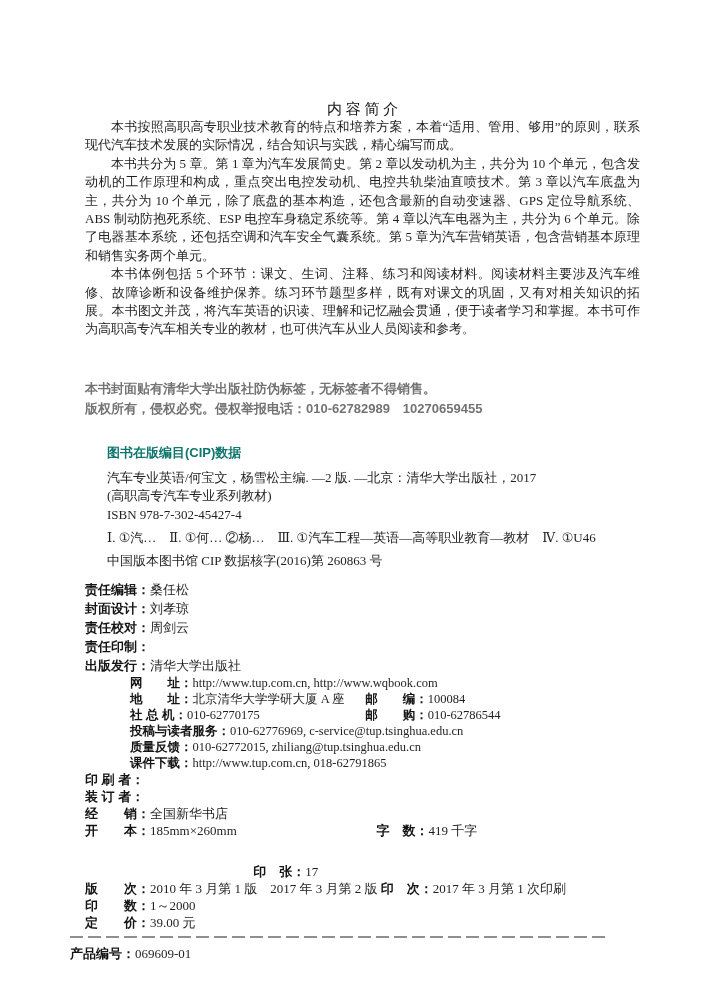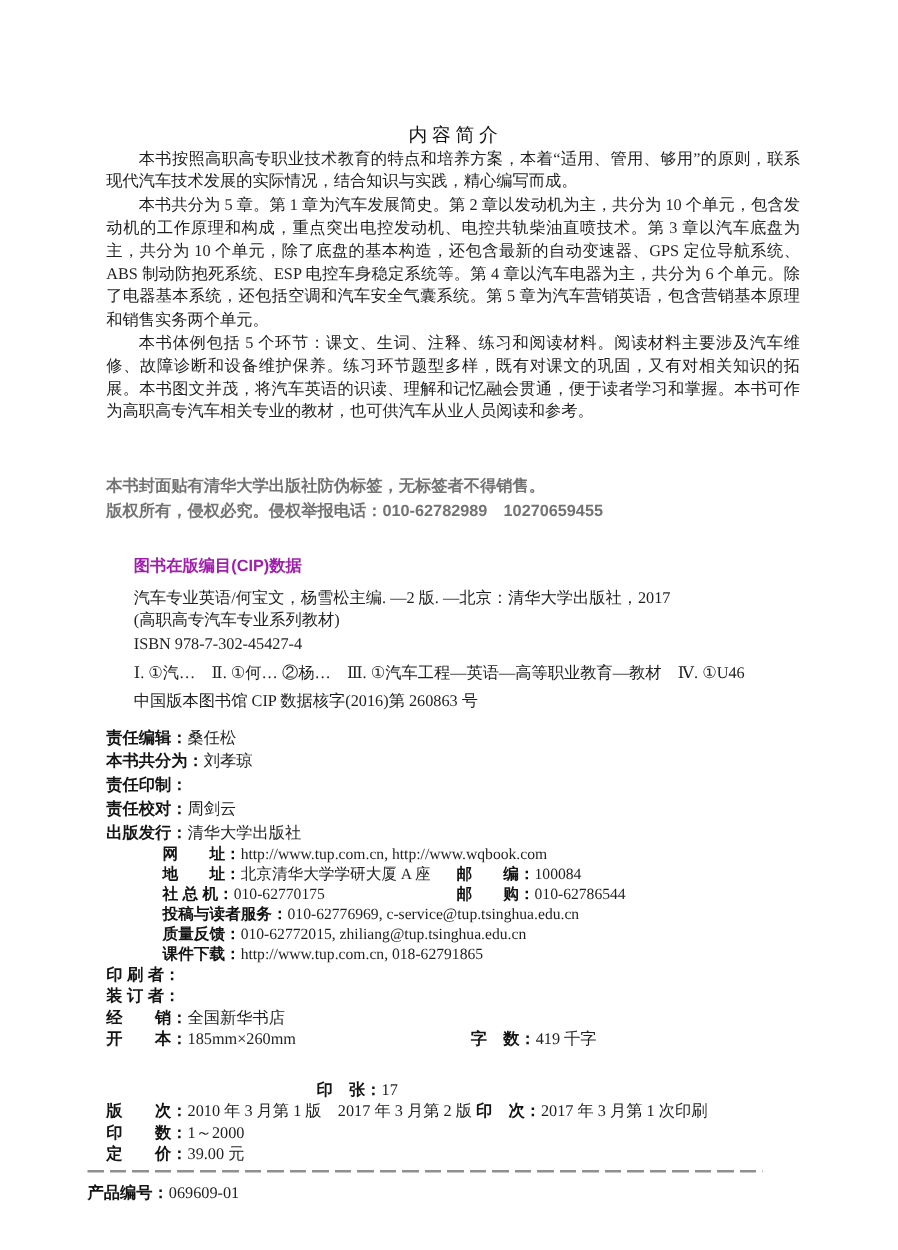--- a/index.html
+++ b/index.html
@@ -15,21 +15,21 @@
   }
   .intro{font-size:13px;line-height:18.4px;text-align:justify;}
   .intro p{margin:0;text-indent:2em;}
   .warning{
     margin-top:40px;font-family:"Liberation Sans","DejaVu Sans",sans-serif;
     font-weight:bold;font-size:13px;line-height:20.5px;color:#737373;
   }
   .cip{margin-left:22px;margin-top:24px;font-size:13px;}
   .cip-heading{
     font-family:"Liberation Sans","DejaVu Sans",sans-serif;
-    font-weight:bold;line-height:17px;color:#a21caf;
+    font-weight:bold;line-height:17px;color:#0f766e;
   }
   .cip-lines{margin-top:8px;line-height:18.5px;}
   .cip-class{margin-top:5px;line-height:18px;}
   .cip-record{margin-top:5px;line-height:18px;}
   .colophon{margin-top:10px;font-size:13px;}
   .row{white-space:nowrap;}
   .staff .row{line-height:19px;}
   .lbl{
     font-family:"Liberation Sans","DejaVu Sans",sans-serif;
     font-weight:bold;font-style:normal;color:#141414;
@@ -78,27 +78,27 @@
     <div class="cip-record">中国版本图书馆 CIP 数据核字(2016)第 260863 号</div>
   </div>
 
   <div class="colophon">
 
     <div class="staff">
       <div class="row">
         <b class="lbl">责任编辑：</b><span class="val">桑任松</span>
       </div>
       <div class="row">
-        <b class="lbl">本书共分为：</b><span class="val">刘孝琼</span>
+        <b class="lbl">封面设计：</b><span class="val">刘孝琼</span>
+      </div>
+      <div class="row">
+        <b class="lbl">责任校对：</b><span class="val">周剑云</span>
       </div>
       <div class="row">
         <b class="lbl">责任印制：</b><span class="val"></span>
-      </div>
-      <div class="row">
-        <b class="lbl">责任校对：</b><span class="val">周剑云</span>
       </div>
       <div class="row">
         <b class="lbl">出版发行：</b><span class="val">清华大学出版社</span>
       </div>
     </div>
 
     <div class="contact">
       <div class="row">
         <span class="cell">
           <b class="lbl">网　　址：</b><span class="val">http://www.tup.com.cn, http://www.wqbook.com</span>

